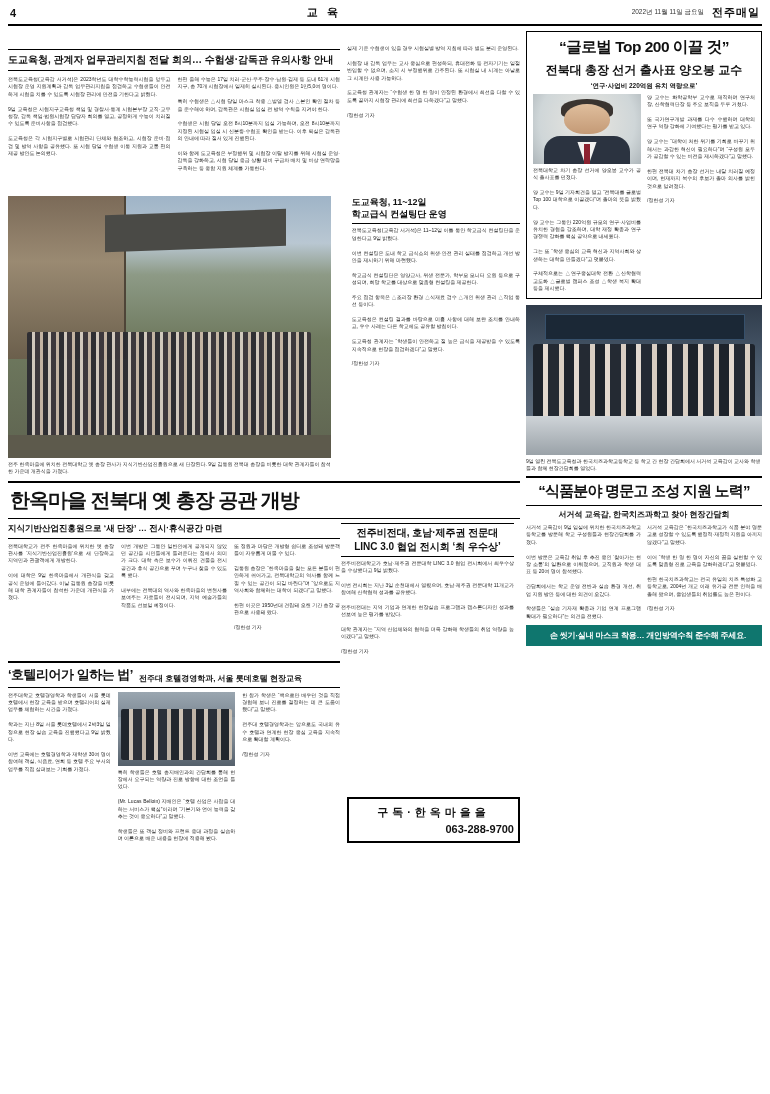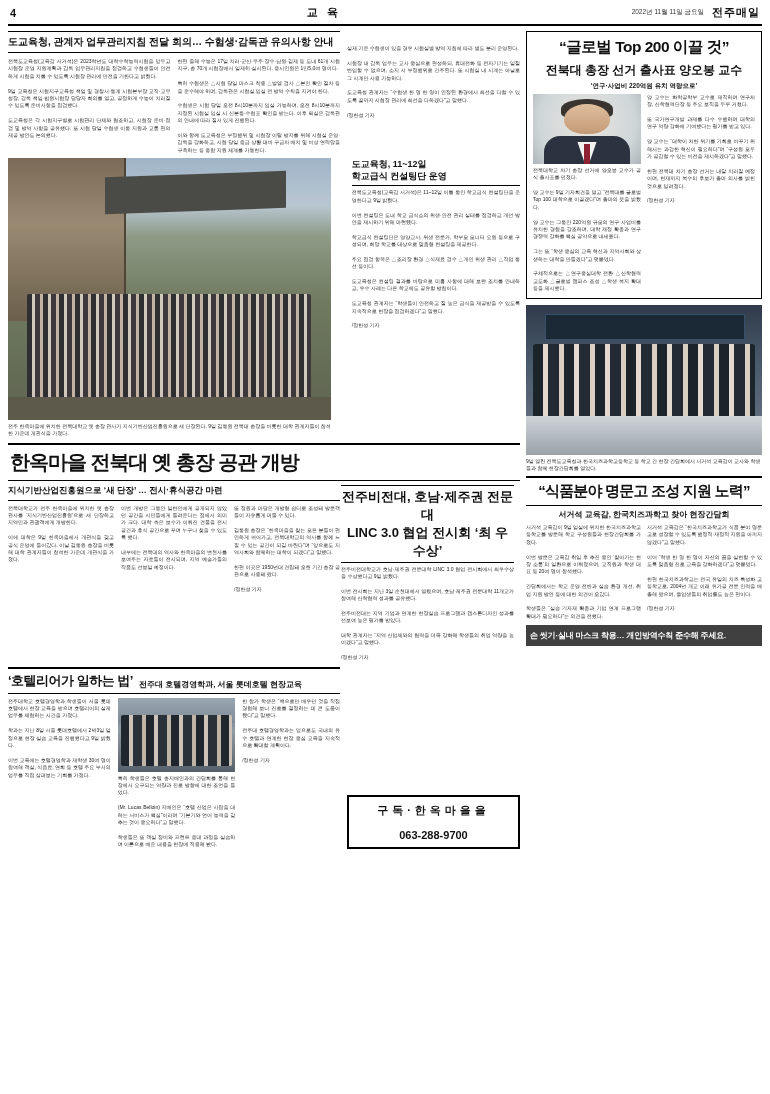--- a/index.html
+++ b/index.html
@@ -73,20 +73,21 @@
     line-height: 1.1;
     margin: 2px 0 6px 0;
   }
   .subhead {
     font-size: 10px;
     font-weight: bold;
     border-top: 1px solid #000;
     border-bottom: 1px solid #000;
     padding: 3px 0;
     margin-bottom: 5px;
+    margin-top: 18px;
   }
 
   
   .cols3 {
     display: flex;
     gap: 7px;
   }
   .cols3 > .col { flex: 1; }
   .txt {
     font-size: 5.0px;
@@ -245,21 +246,21 @@
     margin: 5px 0 4px 0;
   }
   .kicker {
     font-size: 8.5px;
     font-weight: bold;
     border-bottom: 1px solid #000;
     padding-bottom: 3px;
     margin-bottom: 4px;
   }
   .kicker-sm {
-    font-size: 13px;
+    font-size: 10px;
     font-weight: bold;
     border-top: 1px solid #000;
     border-bottom: 1px solid #000;
     padding: 2px 0;
     margin-bottom: 3px;
     text-align: center;
   }
 
   .mid-head {
     font-size: 9px;
@@ -275,29 +276,30 @@
     padding: 6px 4px;
   }
   .ad-title {
     font-size: 11px;
     font-weight: bold;
     letter-spacing: 4px;
   }
   .ad-phone {
     font-size: 11px;
     font-weight: bold;
-    margin-top: 11px;
+    margin-top: 3px;
+    text-align: right;
   }
   .banner-dark {
-    background: #404040;
+    background: #0f766e;
     color: #fff;
     font-size: 8px;
     font-weight: bold;
-    text-align: left;
-    padding: 5px 4px;
+    text-align: right;
+    padding: 5px 16px;
     letter-spacing: -0.2px;
   }
   .hl-box {
     font-size: 13px;
     font-weight: bold;
     text-align: center;
     letter-spacing: -0.5px;
   }
 </style>
 </head>
@@ -346,21 +348,21 @@
           <div class="txt" style="white-space:pre-line">실제 기준 수험생이 있을 경우 시험실별 방역 지침에 따라 별도 분리 운영된다.
 
 시험장 내 감독 업무는 교사 중심으로 편성하되, 휴대전화 등 전자기기는 일절 반입할 수 없으며, 소지 시 부정행위로 간주된다. 또 시험실 내 시계는 아날로그 시계만 사용 가능하다.
 
 도교육청 관계자는 “수험생 한 명 한 명이 안정된 환경에서 최선을 다할 수 있도록 끝까지 시험장 관리에 최선을 다하겠다”고 말했다.
 
 /정한성 기자</div>
         </div>
       </div>
 
-      <div style="display:flex; gap:21px; margin-top:4px;">
+      <div style="display:flex; gap:21px; margin-top:24px;">
         <div style="width:332px;">
           <div class="photo ph-hanok" style="height:262px;">
             <div class="bldg"></div>
             <div class="roof"></div>
             <div class="crowd"></div>
             <div class="ground"></div>
           </div>
           <div class="photo-caption">전주 한옥마을에 위치한 전북대학교 옛 총장 관사가 지식기반산업진흥원으로 새 단장된다. 9일 김동원 전북대 총장을 비롯한 대학 관계자들이 참석한 가운데 개관식을 가졌다.</div>
         </div>
 

